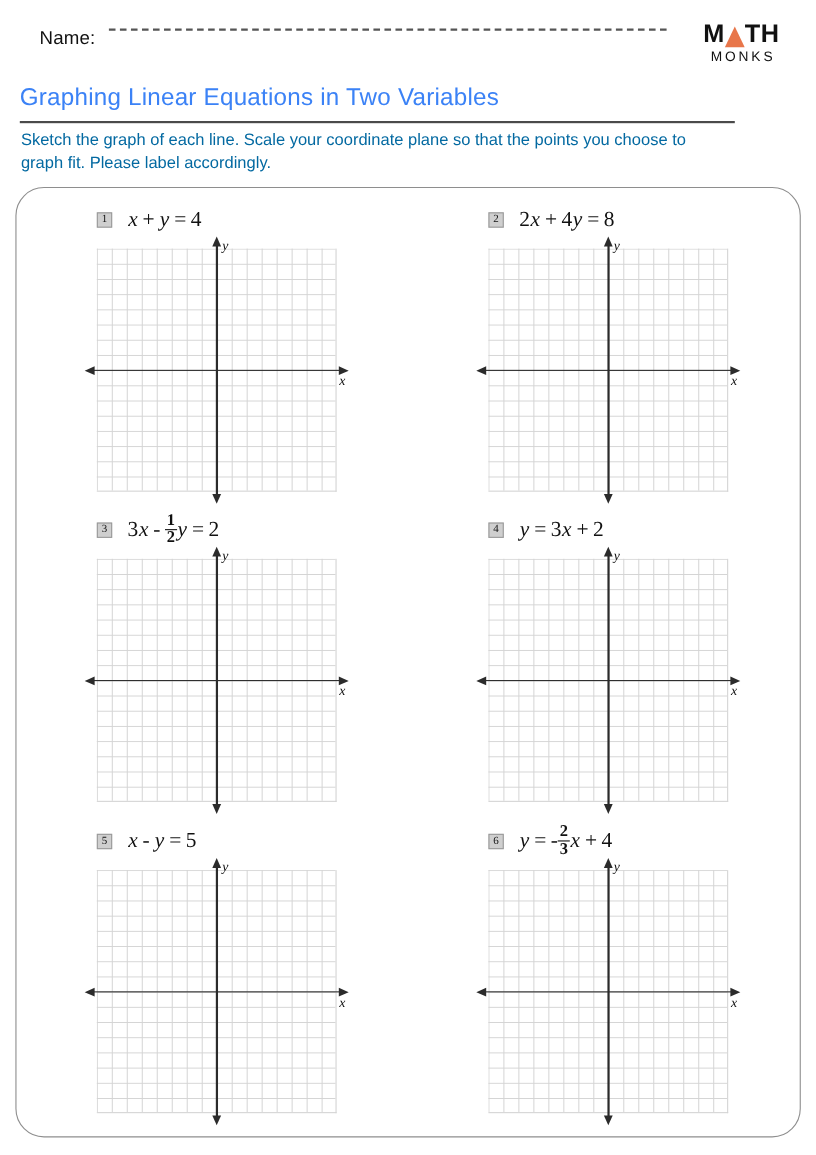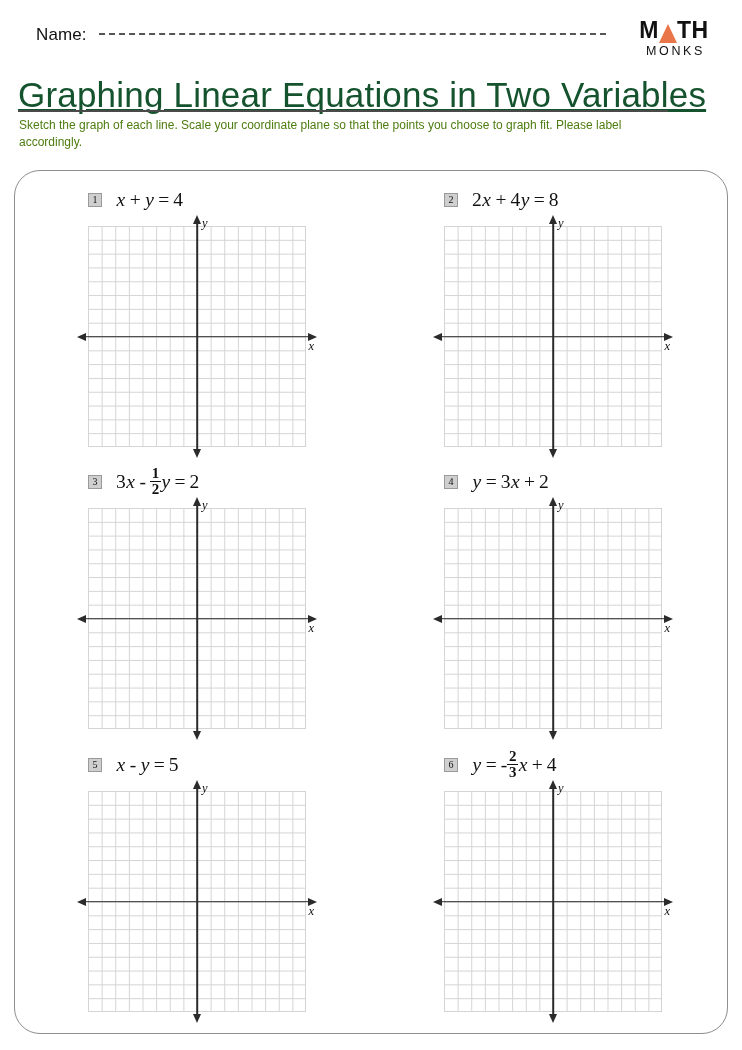--- a/index.html
+++ b/index.html
@@ -15,21 +15,21 @@
     color: #1a1a1a;
     overflow: hidden;
   }
 
   
   .name-row {
     position: absolute;
     left: 36px;
     top: 26px;
     display: flex;
-    align-items: center;
+    align-items: flex-start;
     width: 570px;
   }
   .name-label {
     font-size: 17px;
     letter-spacing: 0.1px;
     color: #111;
     white-space: nowrap;
     line-height: 1;
   }
   .name-line {
@@ -75,43 +75,42 @@
     letter-spacing: 2.6px;
     color: #111;
     margin-top: 3px;
     padding-left: 3px;
   }
 
   .worksheet-title {
     position: absolute;
     left: 18px;
     top: 76px;
-    font-size: 35px;
+    font-size: 22px;
     font-weight: 400;
     letter-spacing: 0.2px;
-    color: #14532d;
+    color: #3b82f6;
     line-height: 1.1;
-    text-decoration: underline;
   }
   .title-rule {
     position: absolute;
     left: 18px;
     top: 110px;
     width: 650px;
     height: 1.6px;
     background: #4a4a4a;
   }
   .instructions {
     position: absolute;
     left: 19px;
     top: 117px;
     width: 620px;
-    font-size: 12px;
+    font-size: 15px;
     line-height: 1.42;
-    color: #4d7c0f;
+    color: #0369a1;
   }
 
   
   .card {
     position: absolute;
     left: 14px;
     top: 170px;
     width: 714px;
     height: 864px;
     border: 1.3px solid #8e8e8e;

